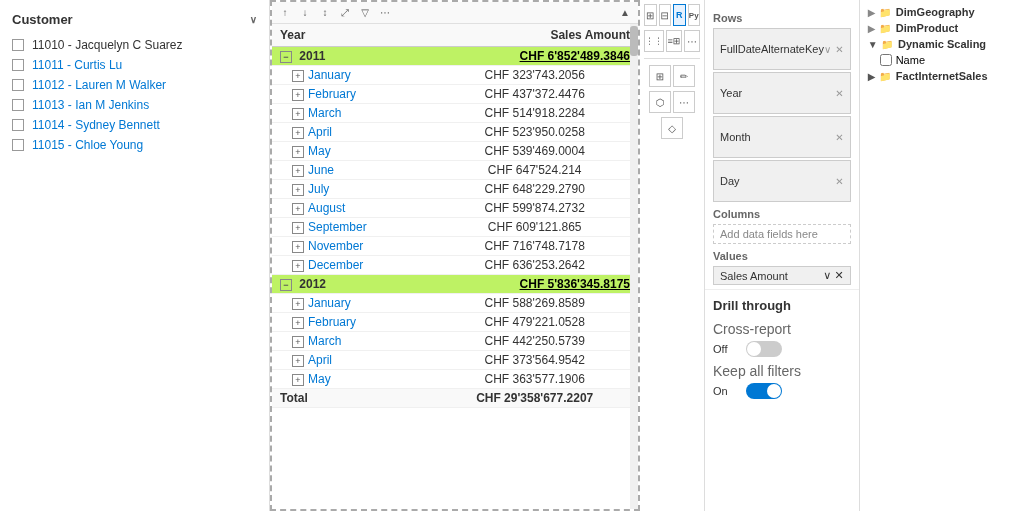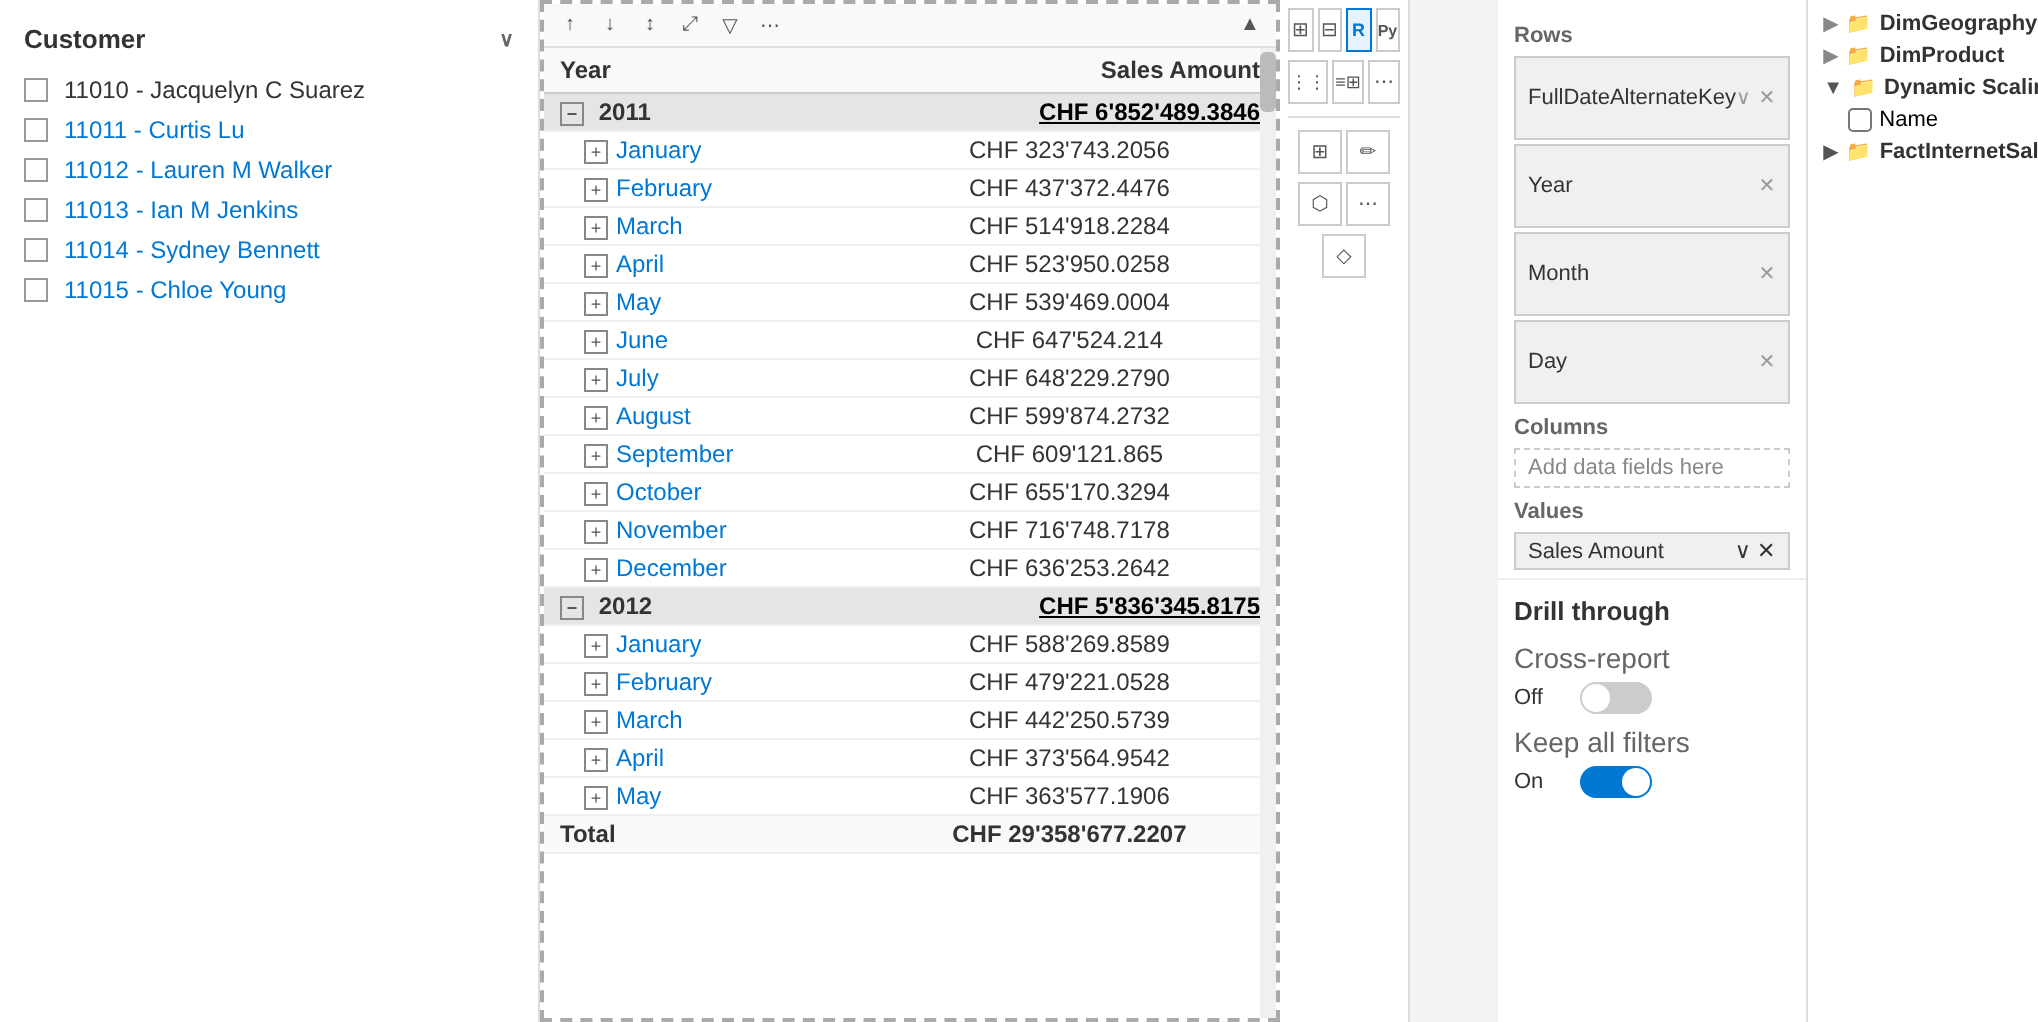--- a/index.html
+++ b/index.html
@@ -104,21 +104,21 @@
     .matrix-table thead th.amount-col {
       text-align: right;
     }
     .matrix-table td {
       padding: 2px 8px;
       color: #333;
       border-bottom: 1px solid #f0f0f0;
     }
     .matrix-table tr.year-row td {
       font-weight: 700;
-      background: #e5e5e5;
+      background: #bef264;
     }
     .matrix-table tr.year-row td.amount-cell {
       text-align: right;
       font-weight: 700;
       color: #000;
       text-decoration: underline;
     }
     .matrix-table td.amount-cell {
       text-align: center;
     }
@@ -472,26 +472,20 @@
             <td class="amount-cell">CHF 599'874.2732</td>
           </tr>
           <tr class="month-row">
             <td class="label-cell">
               <span class="expand-icon">+</span>September
             </td>
             <td class="amount-cell">CHF 609'121.865</td>
           </tr>
           <tr class="month-row">
             <td class="label-cell">
-              <span class="expand-icon">+</span>October
-            </td>
-            <td class="amount-cell">CHF 655'170.3294</td>
-          </tr>
-          <tr class="month-row">
-            <td class="label-cell">
               <span class="expand-icon">+</span>November
             </td>
             <td class="amount-cell">CHF 716'748.7178</td>
           </tr>
           <tr class="month-row">
             <td class="label-cell">
               <span class="expand-icon">+</span>December
             </td>
             <td class="amount-cell">CHF 636'253.2642</td>
           </tr>
@@ -570,21 +564,21 @@
       </div>
       <div class="rt-row">
         <div class="rt-btn">⬡</div>
         <div class="rt-btn">⋯</div>
       </div>
       <div class="rt-row">
         <div class="rt-btn">◇</div>
       </div>
     </div>
 
-    <div style="flex:1;display:flex;flex-direction:column;overflow:hidden;background:white;margin-left:44px;">
+    <div style="flex:1;display:flex;flex-direction:column;overflow:hidden;background:white;">
 
       <div style="padding:6px 8px 2px;background:white;">
         <div class="section-label">Rows</div>
         <div class="field-tag">
           <span>FullDateAlternateKey</span>
           <span class="tag-actions">
             <span class="tag-chevron">∨</span>
             <span class="tag-x">✕</span>
           </span>
         </div>

